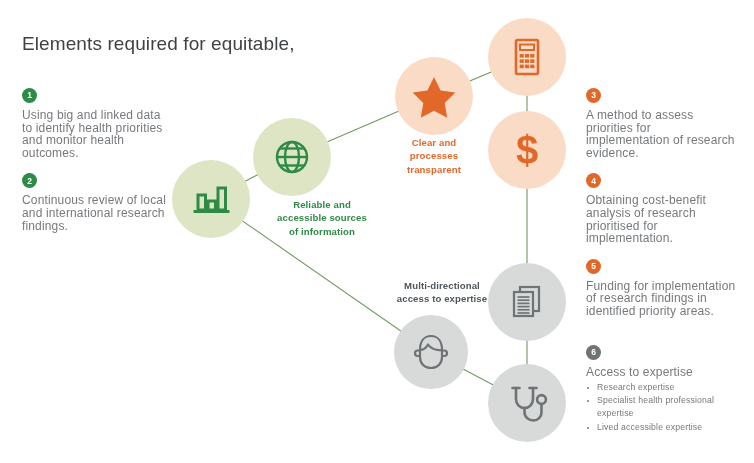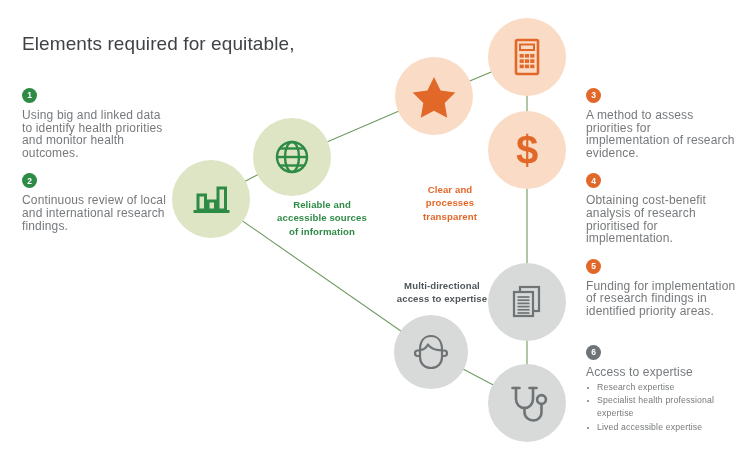--- a/index.html
+++ b/index.html
@@ -220,21 +220,21 @@
       </g>
     </svg>
   </div>
 
   <div class="cap cap-green" style="left:252px;top:198px;width:140px;">
     <div>Reliable and</div>
     <div>accessible sources</div>
     <div>of information</div>
   </div>
 
-  <div class="cap cap-orange" style="left:395px;top:136px;width:110px;margin-top:47px;">
+  <div class="cap cap-orange" style="left:379px;top:136px;width:110px;">
     <div>Clear and</div>
     <div>processes</div>
     <div>transparent</div>
   </div>
 
   <div class="cap cap-grey" style="left:380px;top:279px;width:124px;">
     <div>Multi-directional</div>
     <div>access to expertise</div>
   </div>
 

